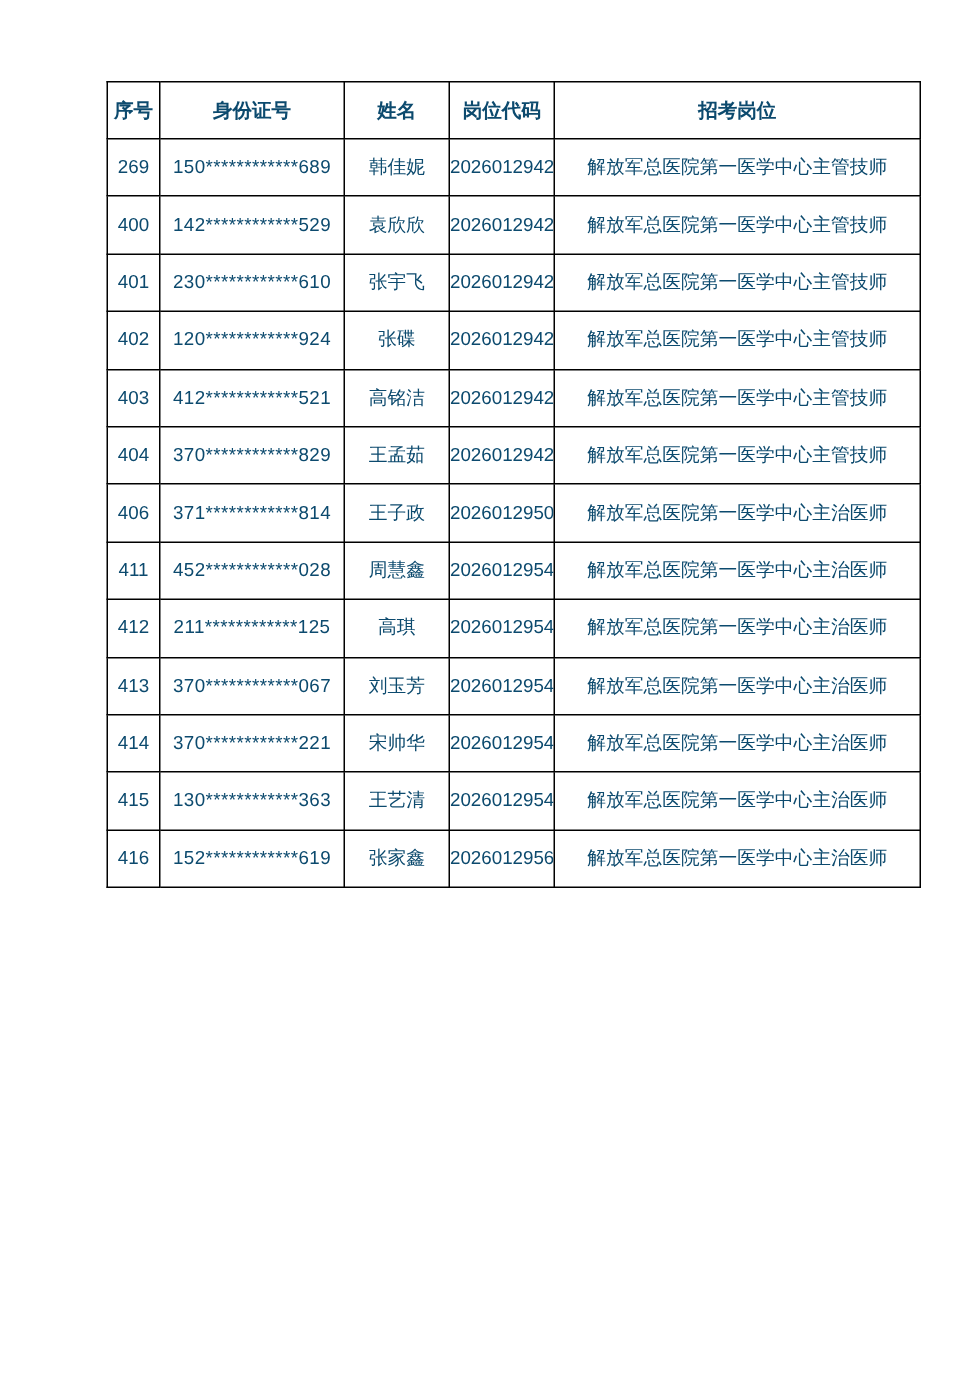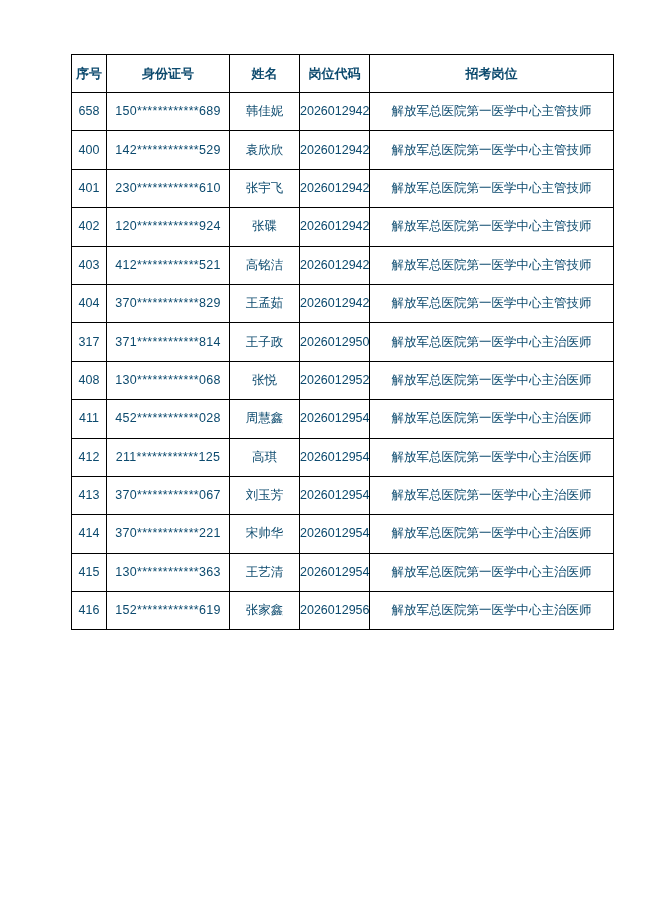--- a/index.html
+++ b/index.html
@@ -71,21 +71,21 @@
         <th>序号</th>
         <th>身份证号</th>
         <th>姓名</th>
         <th>岗位代码</th>
         <th>招考岗位</th>
       </tr>
     </thead>
     <tbody>
 
     <tr>
-      <td class="c-seq">658</td>
+      <td class="c-seq">269</td>
       <td class="c-id">150************689</td>
       <td class="c-name">韩佳妮</td>
       <td class="c-code">2026012942</td>
       <td class="c-pos">解放军总医院第一医学中心主管技师</td>
     </tr>
 
 
     <tr>
       <td class="c-seq">400</td>
       <td class="c-id">142************529</td>
@@ -121,35 +121,28 @@
     <tr>
       <td class="c-seq">404</td>
       <td class="c-id">370************829</td>
       <td class="c-name">王孟茹</td>
       <td class="c-code">2026012942</td>
       <td class="c-pos">解放军总医院第一医学中心主管技师</td>
     </tr>
 
 
     <tr>
-      <td class="c-seq">317</td>
+      <td class="c-seq">406</td>
       <td class="c-id">371************814</td>
       <td class="c-name">王子政</td>
       <td class="c-code">2026012950</td>
       <td class="c-pos">解放军总医院第一医学中心主治医师</td>
     </tr>
 
 
-    <tr>
-      <td class="c-seq">408</td>
-      <td class="c-id">130************068</td>
-      <td class="c-name">张悦</td>
-      <td class="c-code">2026012952</td>
-      <td class="c-pos">解放军总医院第一医学中心主治医师</td>
-    </tr>
 
 
 
     <tr>
       <td class="c-seq">411</td>
       <td class="c-id">452************028</td>
       <td class="c-name">周慧鑫</td>
       <td class="c-code">2026012954</td>
       <td class="c-pos">解放军总医院第一医学中心主治医师</td>
     </tr>

